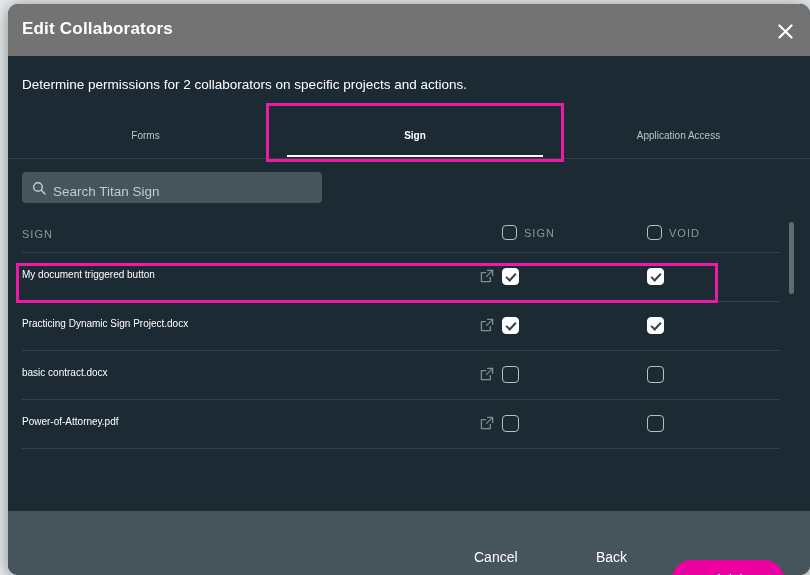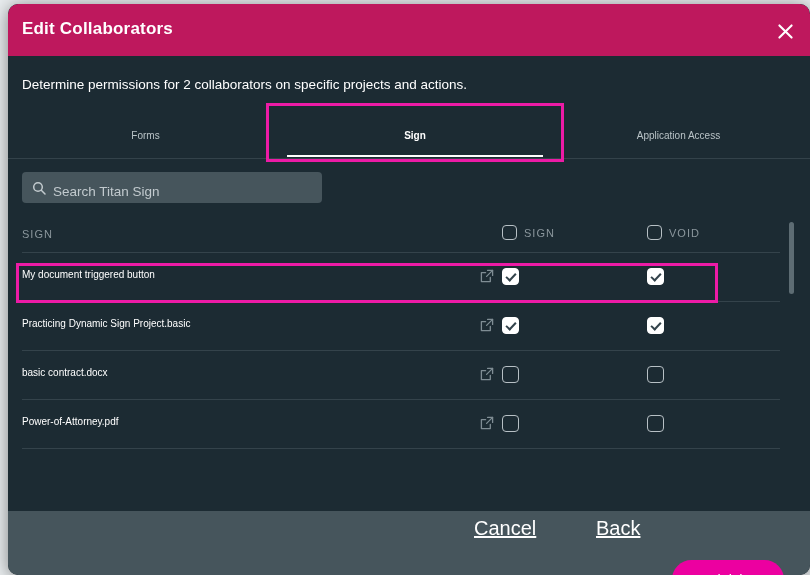--- a/index.html
+++ b/index.html
@@ -27,21 +27,21 @@
     overflow: hidden;
     box-shadow: 0 2px 18px rgba(0,0,0,0.45);
   }
 
   
   .modal-header {
     position: absolute;
     left: 0; top: 0;
     width: 802px;
     height: 52px;
-    background: #be185d;
+    background: #737373;
     border-radius: 10px 10px 0 0;
   }
   .modal-title {
     position: absolute;
     left: 14px;
     top: 15px;
     font-size: 17px;
     font-weight: bold;
     color: #ffffff;
     letter-spacing: 0.2px;
@@ -269,26 +269,25 @@
     position: absolute;
     left: 0;
     bottom: 0;
     width: 802px;
     height: 64px;
     background: #46555c;
     border-radius: 0 0 10px 10px;
   }
   .btn-text {
     position: absolute;
-    top: 6px;
-    font-size: 20px;
+    top: 38px;
+    font-size: 14px;
     color: #ffffff;
     cursor: pointer;
     user-select: none;
-    text-decoration: underline;
   }
   .btn-cancel { left: 466px; }
   .btn-back   { left: 588px; }
   .btn-finish {
     position: absolute;
     left: 664px;
     top: 13px;
     width: 112px;
     height: 39px;
     border-radius: 20px;
@@ -381,21 +380,21 @@
       <div class="cb-cell c1">
         <span class="cb checked"></span>
       </div>
       <div class="cb-cell c2">
         <span class="cb checked"></span>
       </div>
       <div class="row-rule"></div>
     </div>
 
     <div class="row">
-      <div class="row-name">Practicing Dynamic Sign Project.basic</div>
+      <div class="row-name">Practicing Dynamic Sign Project.docx</div>
       <div class="row-ext">
         <svg width="14" height="14" viewBox="0 0 14 14" aria-hidden="true">
           <path d="M7.6 1.4 H12.6 V6.4" fill="none" stroke="#7f8d94" stroke-width="1.3" stroke-linecap="round" stroke-linejoin="round"></path>
           <path d="M12.6 1.4 L6.6 7.4" fill="none" stroke="#7f8d94" stroke-width="1.3" stroke-linecap="round"></path>
           <path d="M10.3 8.4 V12.6 H1.4 V3.7 H5.6" fill="none" stroke="#7f8d94" stroke-width="1.3" stroke-linecap="round" stroke-linejoin="round"></path>
         </svg>
       </div>
       <div class="cb-cell c1">
         <span class="cb checked"></span>
       </div>

